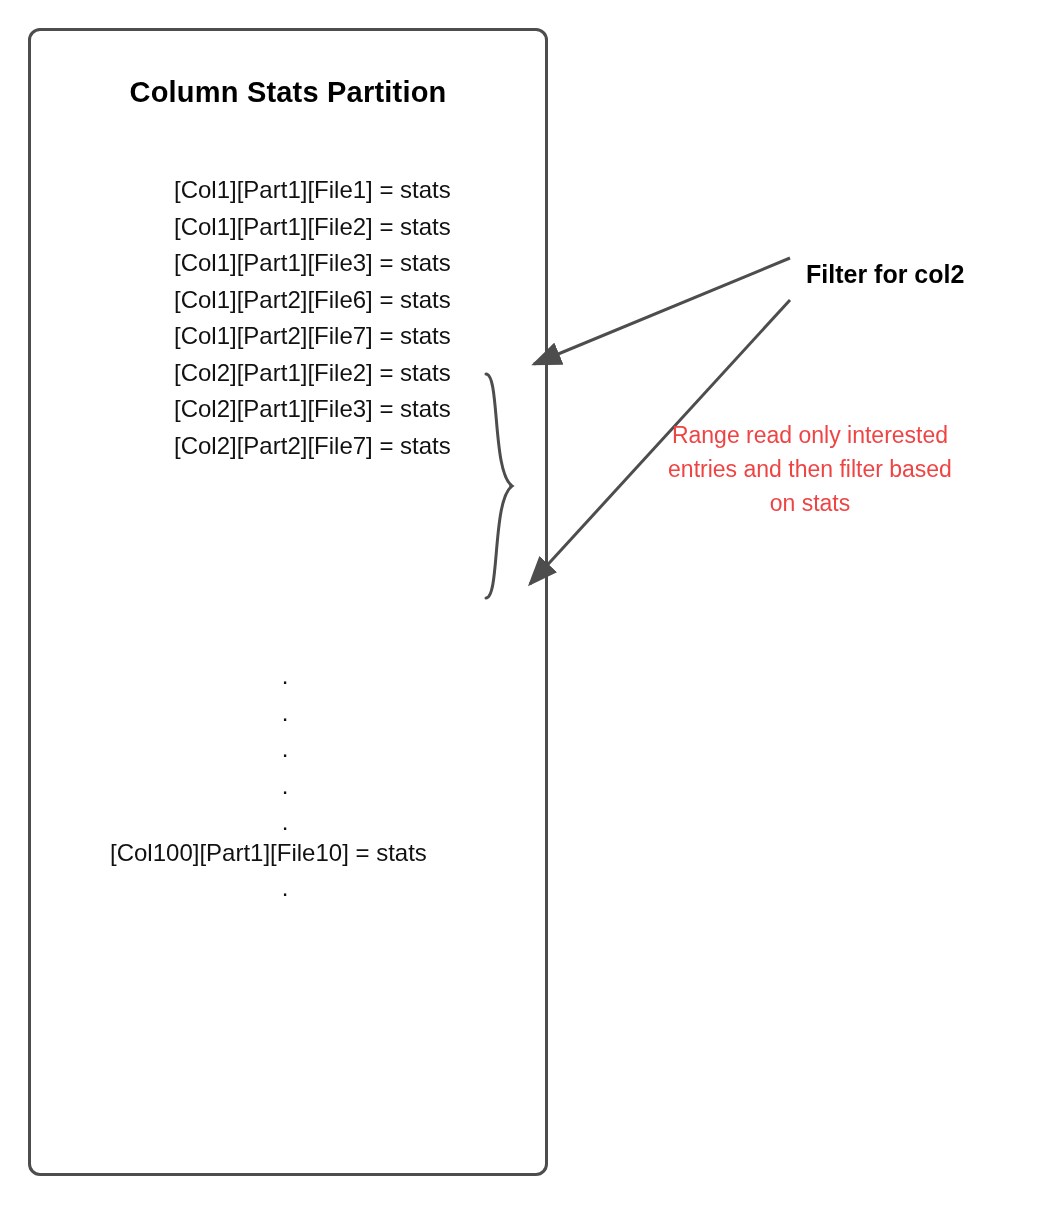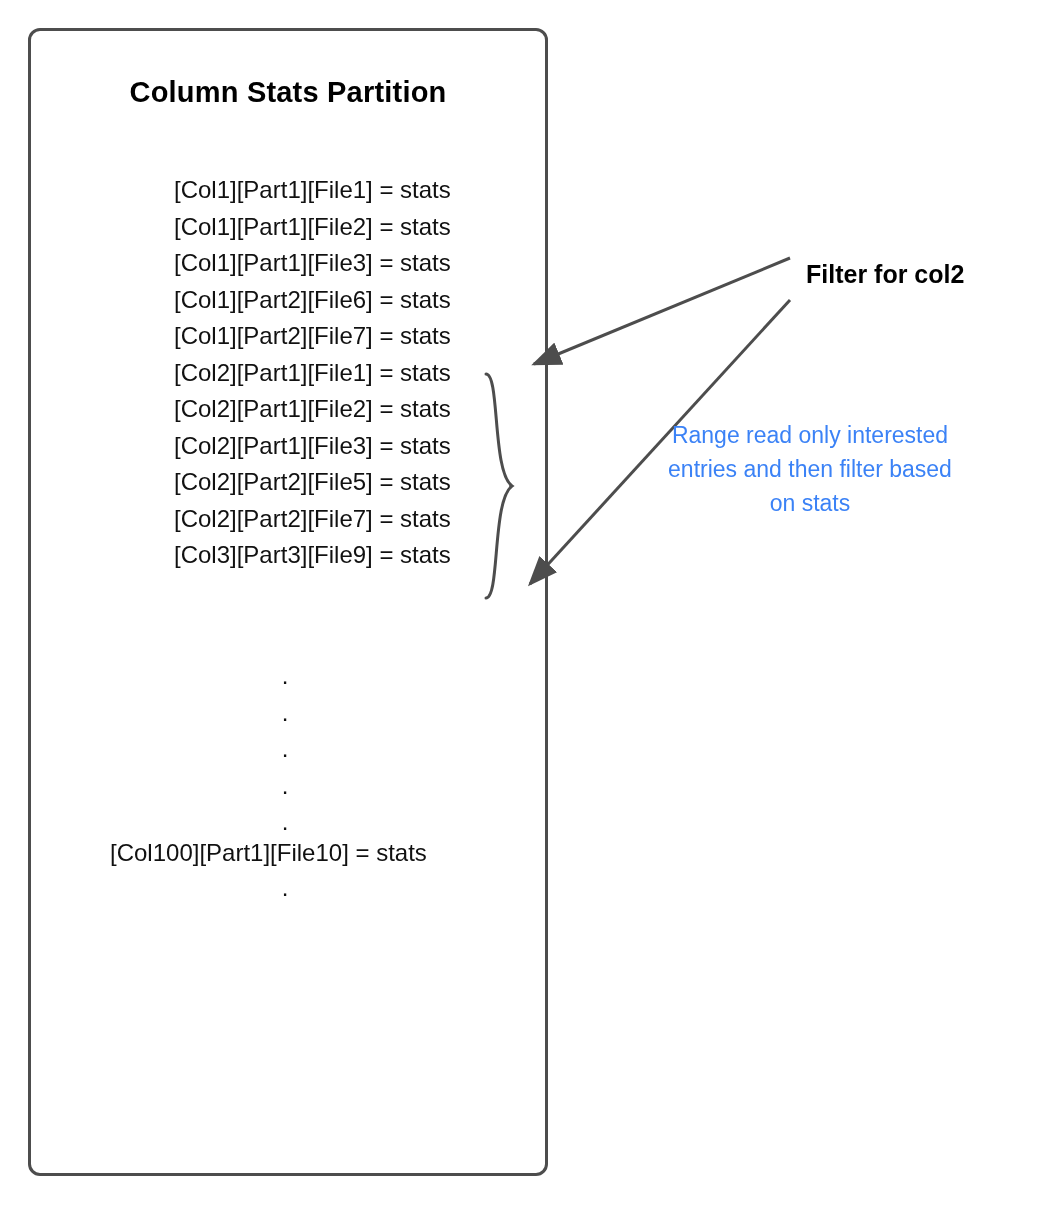--- a/index.html
+++ b/index.html
@@ -116,21 +116,21 @@
   }
 
   .range-note {
     position: absolute;
     left: 660px;
     top: 418px;
     width: 300px;
     text-align: center;
     font-size: 23px;
     line-height: 34px;
-    color: #3b82f6;
+    color: #ef4444;
   }
 
   
   .arrows {
     position: absolute;
     left: 0;
     top: 0;
     width: 1062px;
     height: 1206px;
     pointer-events: none;
@@ -144,26 +144,23 @@
   <div class="stats-box">
     <div class="box-title">Column Stats Partition</div>
   </div>
 
   <div class="entry-list block-a">
     <span class="entry-line">[Col1][Part1][File1] = stats</span>
     <span class="entry-line">[Col1][Part1][File2] = stats</span>
     <span class="entry-line">[Col1][Part1][File3] = stats</span>
     <span class="entry-line">[Col1][Part2][File6] = stats</span>
     <span class="entry-line">[Col1][Part2][File7] = stats</span>
-    <span class="entry-line">[Col2][Part1][File1] = stats</span>
     <span class="entry-line">[Col2][Part1][File2] = stats</span>
     <span class="entry-line">[Col2][Part1][File3] = stats</span>
-    <span class="entry-line">[Col2][Part2][File5] = stats</span>
     <span class="entry-line">[Col2][Part2][File7] = stats</span>
-    <span class="entry-line">[Col3][Part3][File9] = stats</span>
   </div>
 
   <div class="dots dots-main">
     <span class="dot-line">.</span>
     <span class="dot-line">.</span>
     <span class="dot-line">.</span>
     <span class="dot-line">.</span>
     <span class="dot-line">.</span>
   </div>
 

